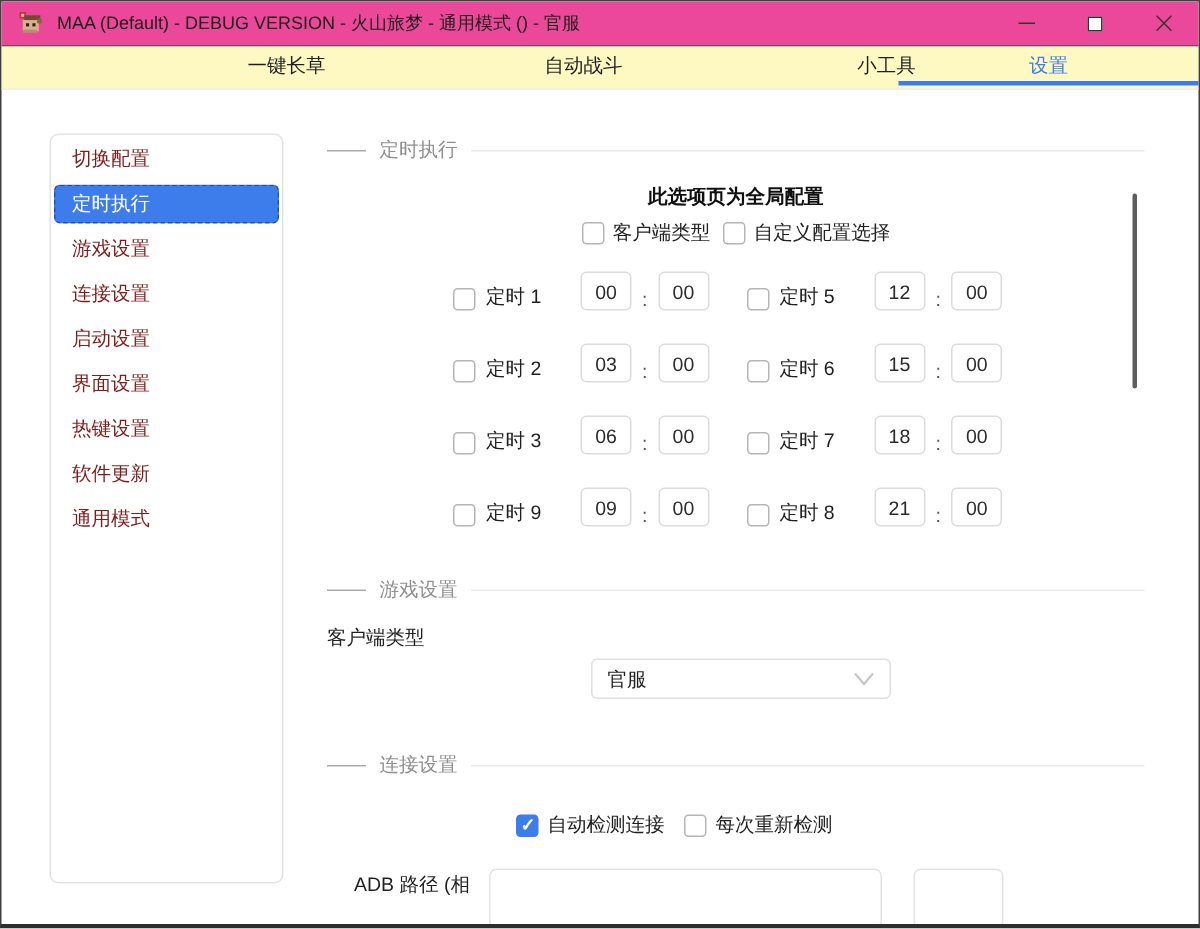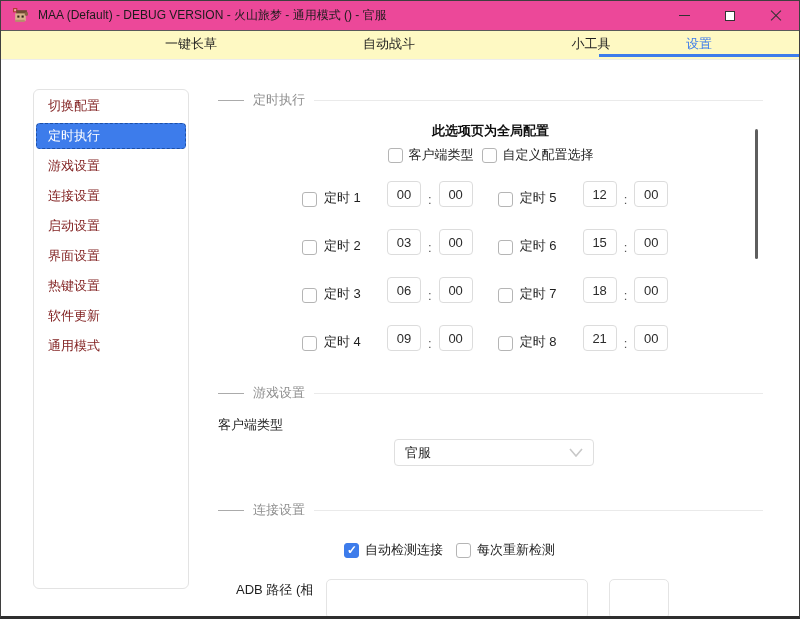--- a/index.html
+++ b/index.html
@@ -198,21 +198,21 @@
           <span class="timer-label">定时 7</span>
           <input class="time-input" value="18" style="">
           <span class="colon">:</span>
           <input class="time-input minute" value="00" style="">
         </div>
       </div>
 
       <div class="timer-row">
         <div class="timer-cell">
           <span class="cb"></span>
-          <span class="timer-label">定时 4</span>
+          <span class="timer-label">定时 9</span>
           <input class="time-input" value="09" style="">
           <span class="colon">:</span>
           <input class="time-input minute" value="00" style="">
         </div>
         <div class="timer-cell">
           <span class="cb"></span>
           <span class="timer-label">定时 8</span>
           <input class="time-input" value="21" style="">
           <span class="colon">:</span>
           <input class="time-input minute" value="00" style="">

